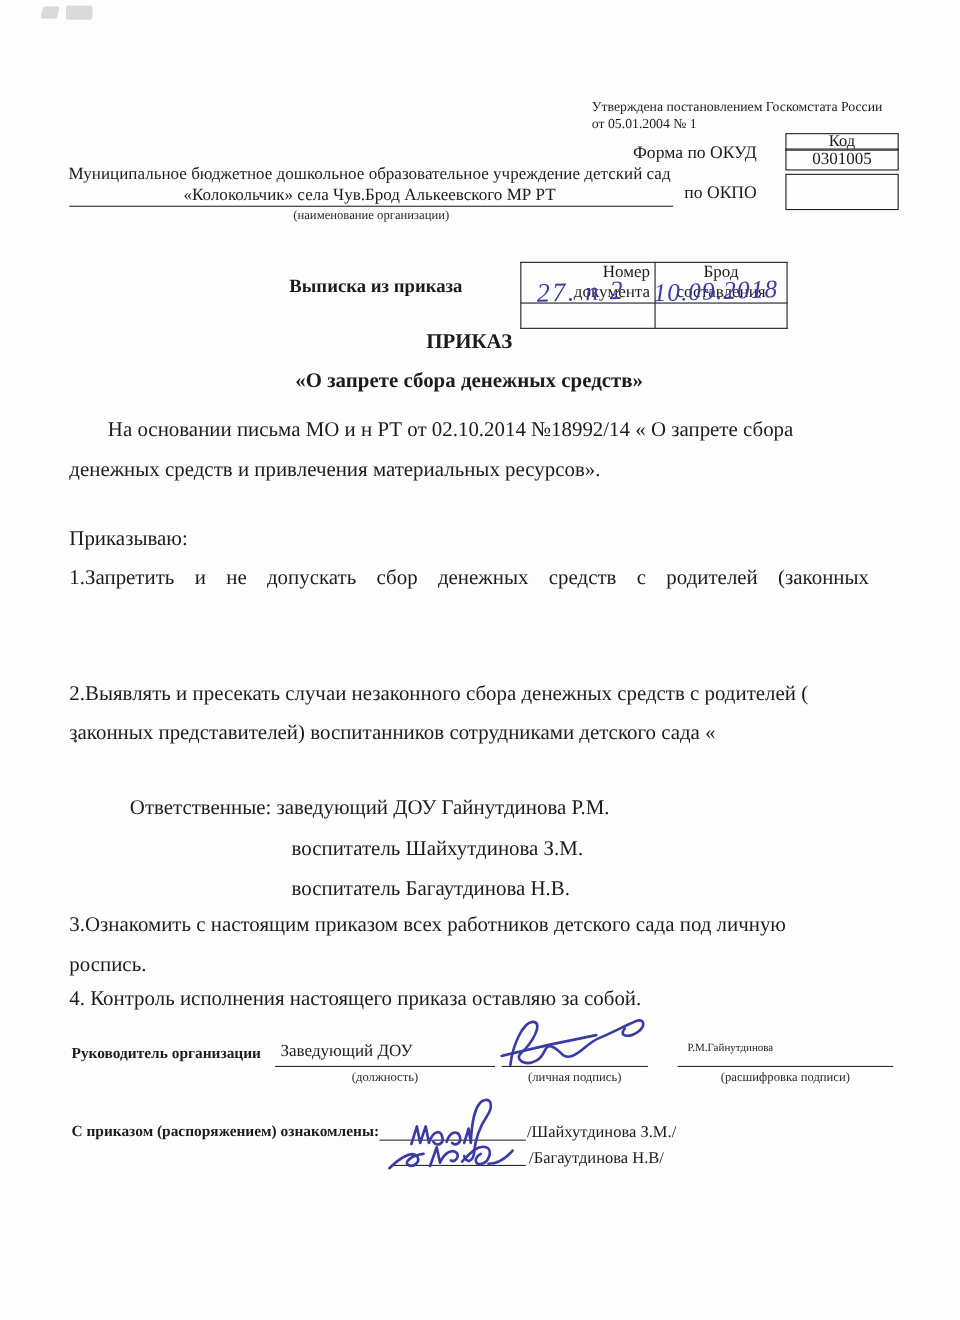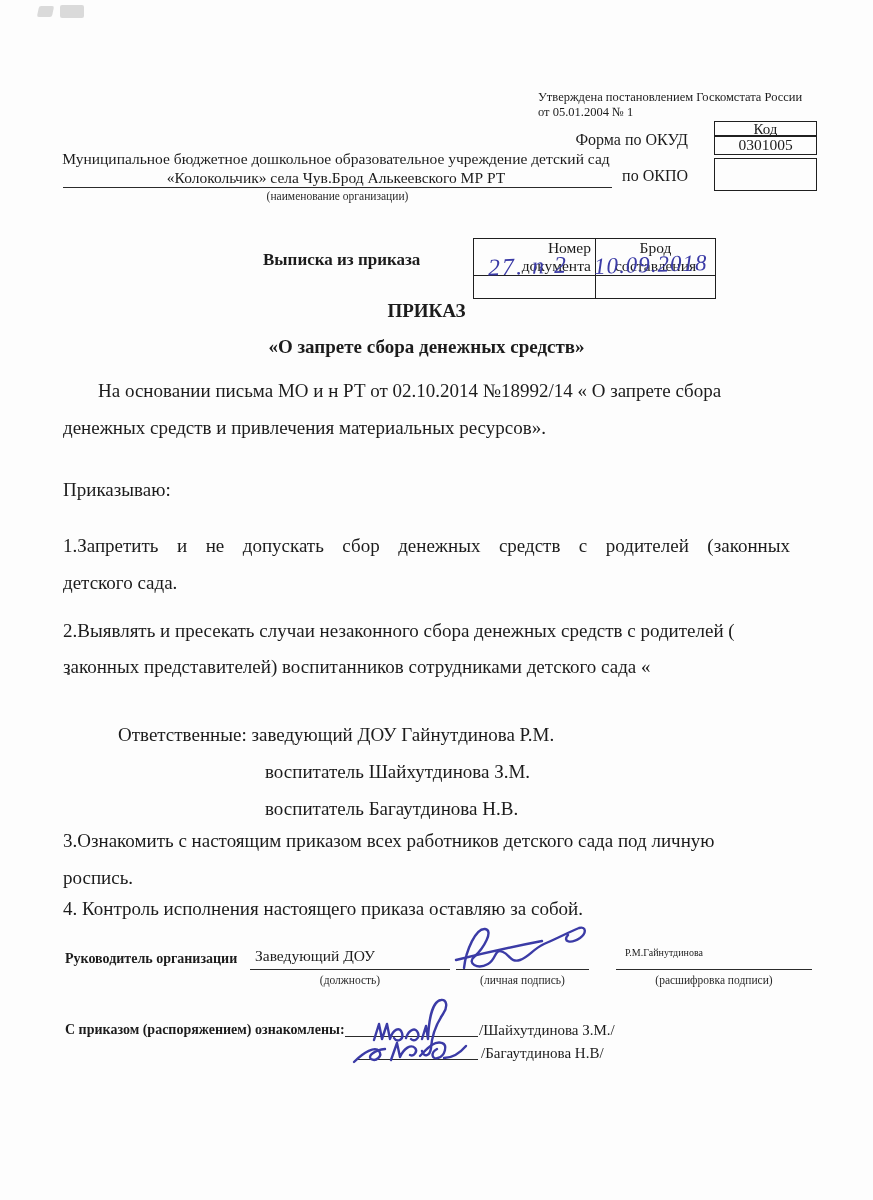--- a/index.html
+++ b/index.html
@@ -5,21 +5,21 @@
   html,body{margin:0;padding:0;}
   body{width:873px;height:1200px;position:relative;background:#fdfdfd;
        font-family:"Liberation Serif","DejaVu Serif",serif;color:#1c1c1c;
        overflow:hidden;}
   .abs{position:absolute;}
   .small{font-size:12.5px;line-height:15px;}
   .caption{font-size:11.5px;color:#2a2a2a;text-align:center;}
   .bold{font-weight:bold;}
   .body-text{font-size:19px;line-height:37px;}
   .line{white-space:nowrap;}
-  .just{white-space:normal;text-align:justify;text-align-last:justify;margin-top:20px;}
+  .just{white-space:normal;text-align:justify;text-align-last:justify;}
   .underline{border-bottom:1.6px solid #2b2b2b;}
   .cellbox{border:1.8px solid #1f1f1f;box-sizing:border-box;margin-left:22px;}
   table.doc{border-collapse:collapse;}
   table.doc td{border:1.8px solid #1f1f1f;font-size:15.5px;padding:0 4px;
                text-align:center;vertical-align:middle;}
   .hand{font-style:italic;color:#3b3ba6;font-size:24px;white-space:nowrap;
         transform:rotate(-2deg);letter-spacing:2px;}
   .sig path{fill:none;stroke-width:2.4;stroke-linecap:round;stroke-linejoin:round;}
   .artifact{background:#bdbdbd;opacity:.55;border-radius:2px;}
   .dot{width:3px;height:3px;background:#444;border-radius:50%;}
@@ -71,21 +71,20 @@
 
 <div class="abs body-text" style="left:63px;top:372px;width:727px;">
   <div class="line" style="padding-left:35px;">На основании письма МО и н РТ от 02.10.2014 №18992/14 « О запрете сбора</div>
   <div class="line">денежных средств и привлечения материальных ресурсов».</div>
 </div>
 
 <div class="abs body-text" style="left:63px;top:471px;">Приказываю:</div>
 
 <div class="abs body-text" style="left:63px;top:507px;width:727px;">
   <div class="just">1.Запретить и не допускать сбор денежных средств с родителей (законных</div>
-  <div class="line">детского сада.</div>
 </div>
 
 <div class="abs body-text" style="left:63px;top:613px;width:727px;line-height:36px;">
   <div class="line">2.Выявлять и пресекать случаи незаконного сбора денежных средств с родителей (</div>
   <div class="line">законных представителей) воспитанников сотрудниками детского сада   «</div>
 </div>
 <div class="abs dot" style="left:67px;top:672px;"></div>
 
 <div class="abs body-text" style="left:63px;top:716px;width:727px;">
   <div class="line" style="padding-left:55px;">Ответственные: заведующий ДОУ Гайнутдинова Р.М.</div>

